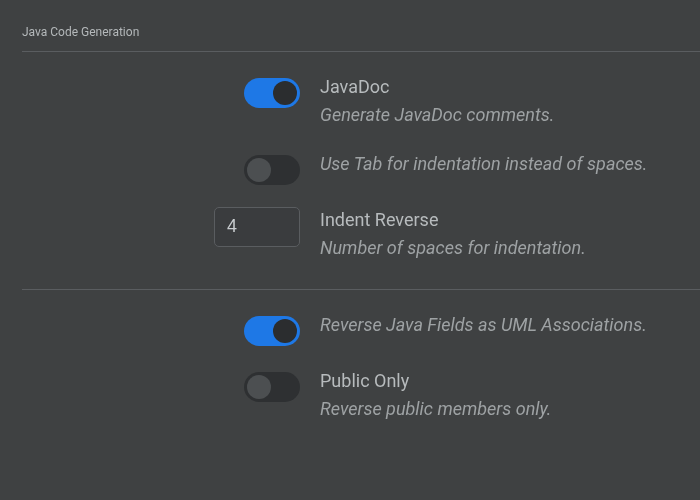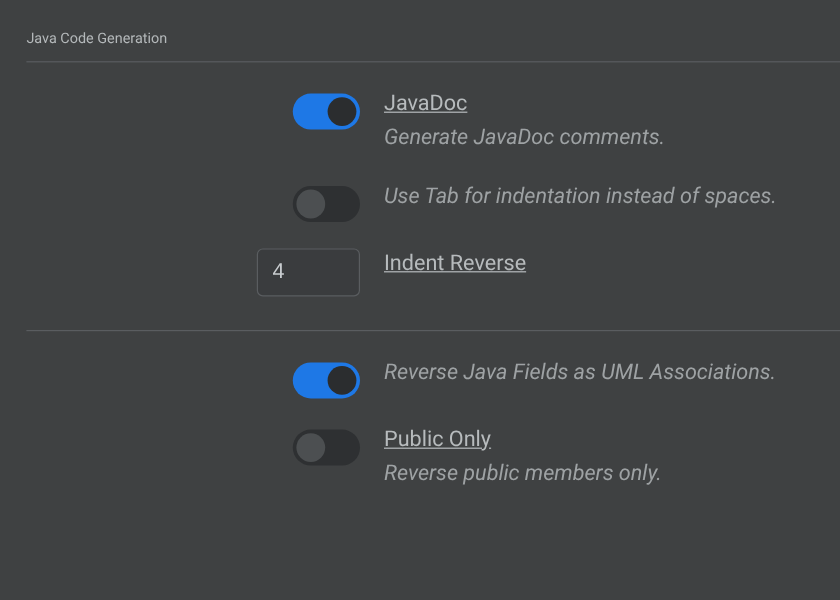--- a/index.html
+++ b/index.html
@@ -45,21 +45,20 @@
       padding-top: 4px;
     }
     .text-col {
       flex: 1;
       min-width: 0;
     }
     .item-label {
       color: #b7bbbd;
       font-size: 18px;
       margin-bottom: 2px;
-      text-decoration: underline;
     }
     .item-desc {
       color: #9ea2a4;
       font-size: 18px;
       white-space: nowrap;
       font-style: italic;
     }
 
     
     .toggle {
@@ -137,20 +136,21 @@
       <div class="item-desc">Use Tab for indentation instead of spaces.</div>
     </div>
   </div>
 
   <div class="row">
     <div class="control-col" style="padding-top:0;">
       <input type="text" class="num-input" value="4" style="">
     </div>
     <div class="text-col">
       <div class="item-label">Indent Reverse</div>
+      <div class="item-desc">Number of spaces for indentation.</div>
     </div>
   </div>
 
   <div class="section-gap"></div>
 
   <hr class="section-rule">
 
   <div class="row">
     <div class="control-col">
       <div id="toggle-assoc" class="toggle on">

